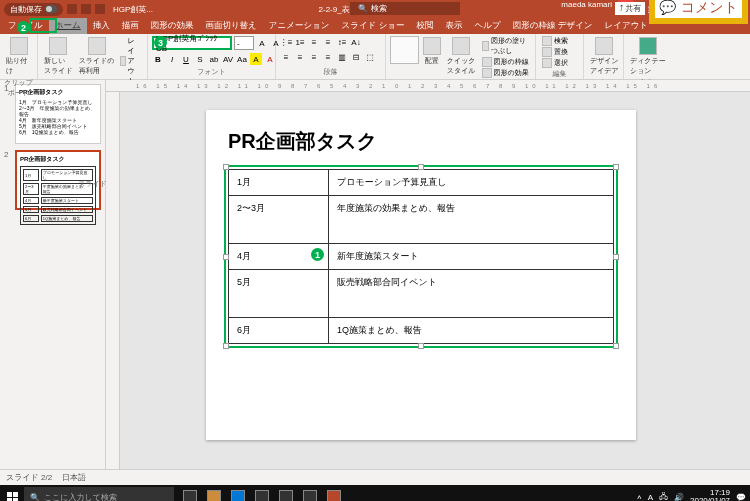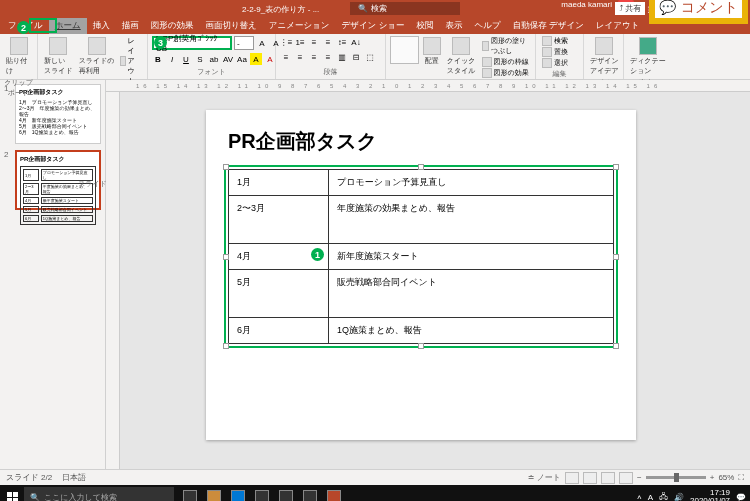--- a/index.html
+++ b/index.html
@@ -74,20 +74,30 @@
 .task-icon{width:24px;height:24px;display:flex;align-items:center;justify-content:center;cursor:pointer}
 .ti{width:14px;height:14px;border:1px solid #888;background:#333}
 .tray{margin-left:auto;display:flex;align-items:center;gap:6px;padding-right:4px}
 .clock{text-align:right;line-height:1}
 .sq{width:10px;height:10px}
 </style>
 </head>
 <body>
 
 <div class="titlebar">
+  <div class="tb-left">
+    <div class="tb-toggle">
+      <span>自動保存</span>
+      <span class="tb-switch"></span>
+    </div>
+    <span class="sq" style="background:#8a3520"></span>
+    <span class="sq" style="background:#8a3520"></span>
+    <span class="sq" style="background:#8a3520"></span>
+    <span style="font-size:8px;margin-left:4px">HGP創英...</span>
+  </div>
   <div class="tb-center">2-2-9_表の作り方 - ...</div>
   <div class="tb-search">
     <span>🔍</span>
     <span>検索</span>
   </div>
   <div class="tb-right">
     <span>maeda kamari</span>
     <span style="background:#ef4444;padding:1px 2px;border-radius:2px">MK</span>
     <span class="tb-btn">⬚</span>
     <span class="tb-btn">—</span>
@@ -97,25 +107,25 @@
 </div>
 
 <div class="tabs">
   <div class="tab">ファイル</div>
   <div class="tab active" style="text-decoration:underline">ホーム</div>
   <div class="tab">挿入</div>
   <div class="tab">描画</div>
   <div class="tab">図形の効果</div>
   <div class="tab">画面切り替え</div>
   <div class="tab">アニメーション</div>
-  <div class="tab">デザイン ショー</div>
+  <div class="tab">スライド ショー</div>
   <div class="tab">校閲</div>
   <div class="tab">表示</div>
   <div class="tab">ヘルプ</div>
-  <div class="tab">自動保存 デザイン</div>
+  <div class="tab">図形の枠線 デザイン</div>
   <div class="tab">レイアウト</div>
   <div class="share-zone">
     <div class="share-btn">⤴ <span>共有</span></div>
     <div class="comment-btn">💬 <span>コメント</span></div>
   </div>
 </div>
 <div class="marker2"></div>
 <div class="num-circle n2">2</div>
 <div class="num-circle n3">3</div>
 
@@ -368,32 +378,20 @@
     </div>
     <div class="num-circle n1">1</div>
   </div>
 </div>
 
 <div class="statusbar">
   <div class="sb-left">
     <span>スライド 2/2</span>
     <span>日本語</span>
   </div>
-  <div class="sb-right">
-    <span>≐ <span>ノート</span></span>
-    <span class="view-btn"></span>
-    <span class="view-btn"></span>
-    <span class="view-btn"></span>
-    <span class="view-btn"></span>
-    <span>−</span>
-    <div class="zoom-slider"></div>
-    <span>+</span>
-    <span>65%</span>
-    <span>⛶</span>
-  </div>
 </div>
 
 <div class="taskbar">
   <div class="start">
       <div class="win-icon">
         <span></span>
         <span></span>
         <span></span>
         <span></span>
       </div>

